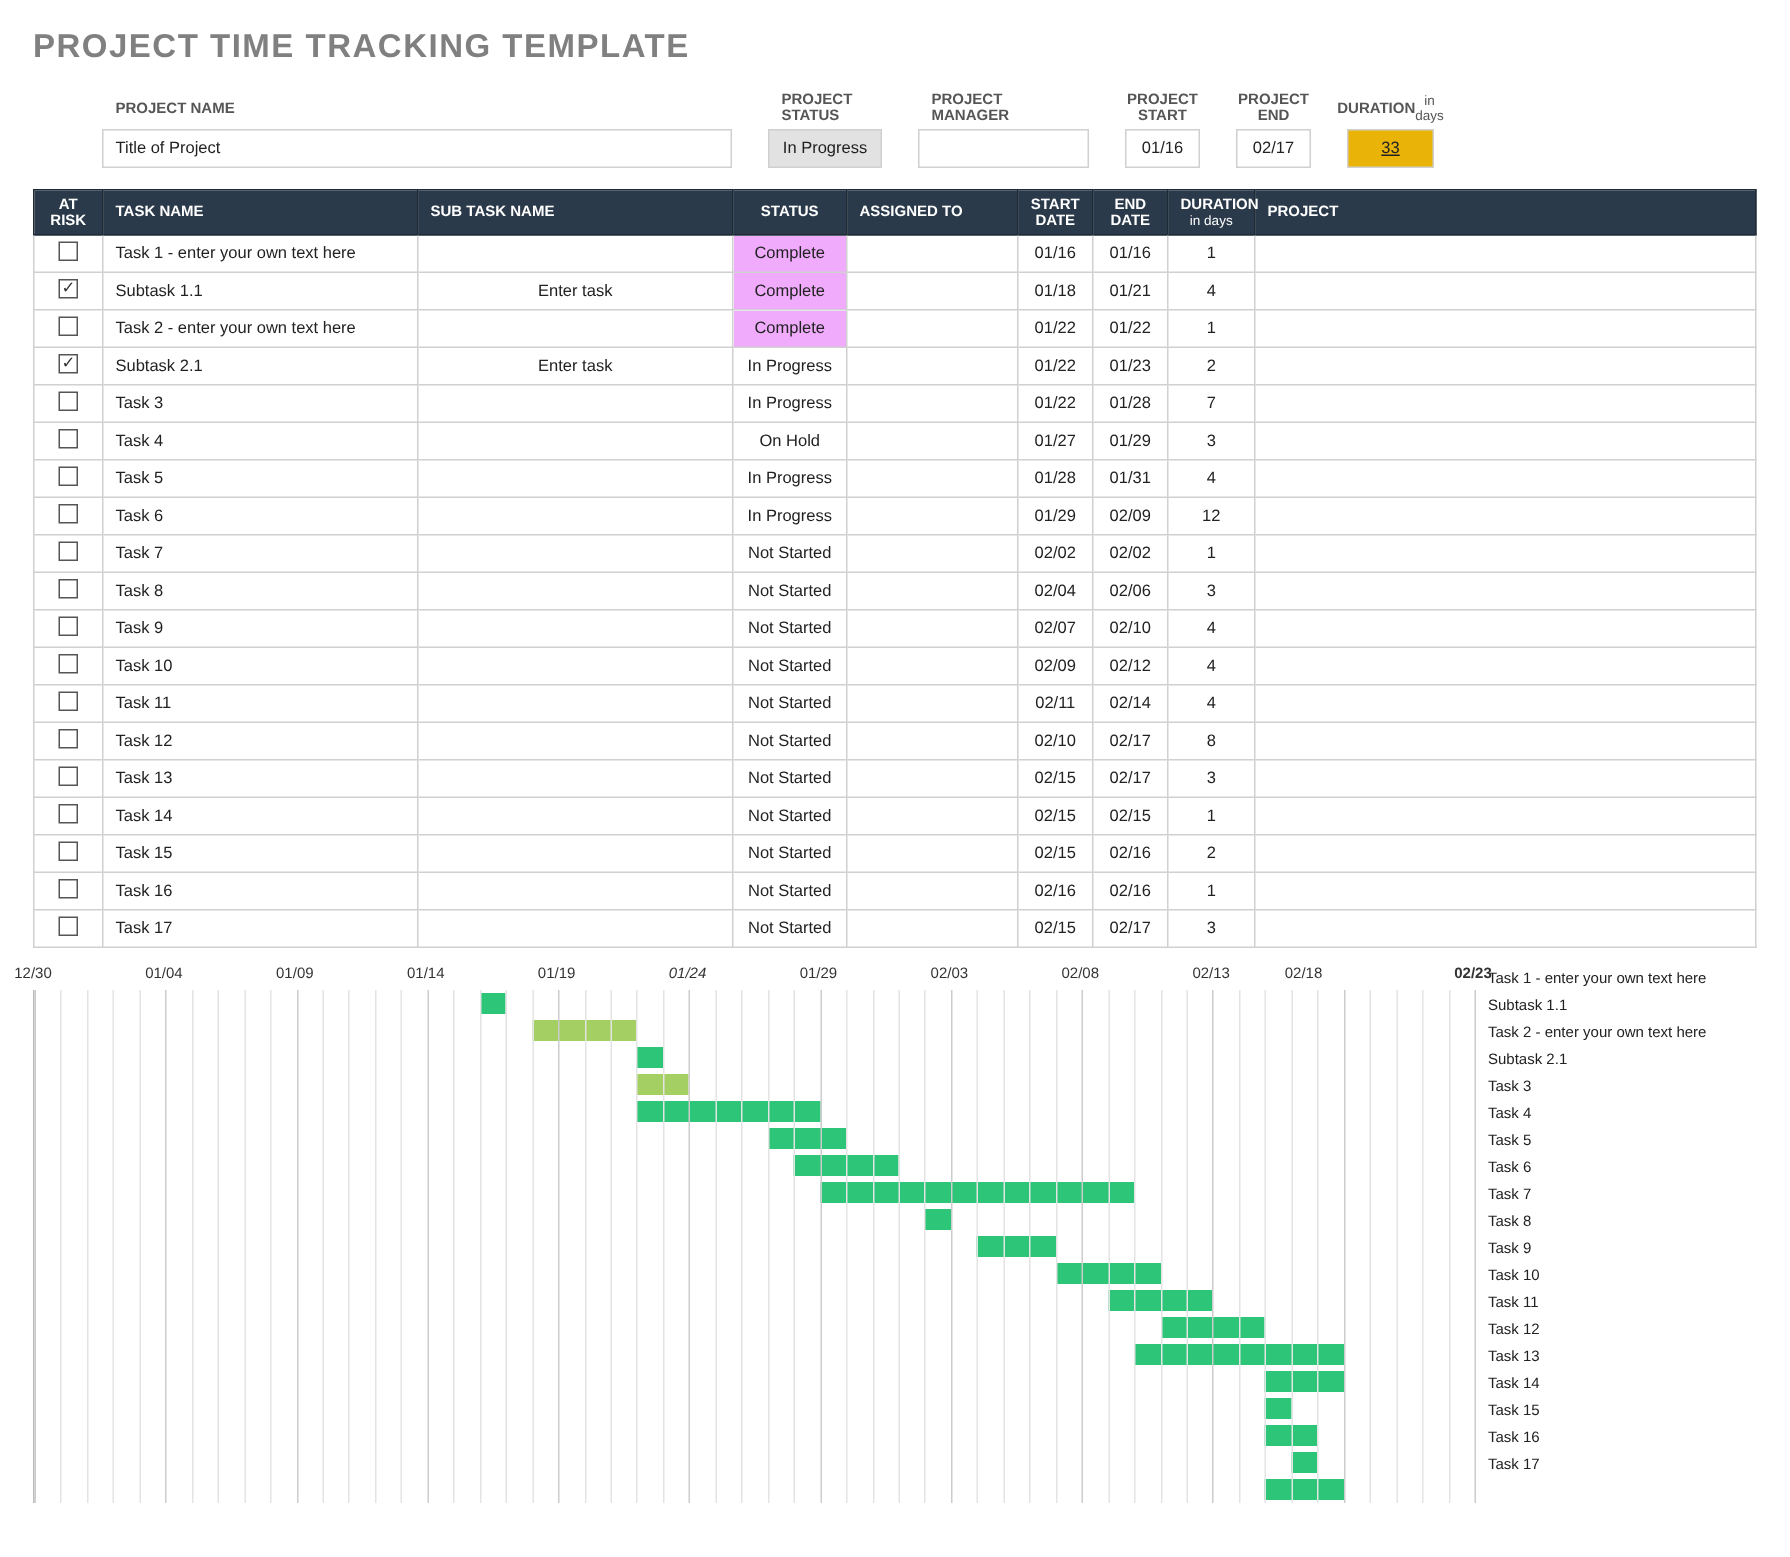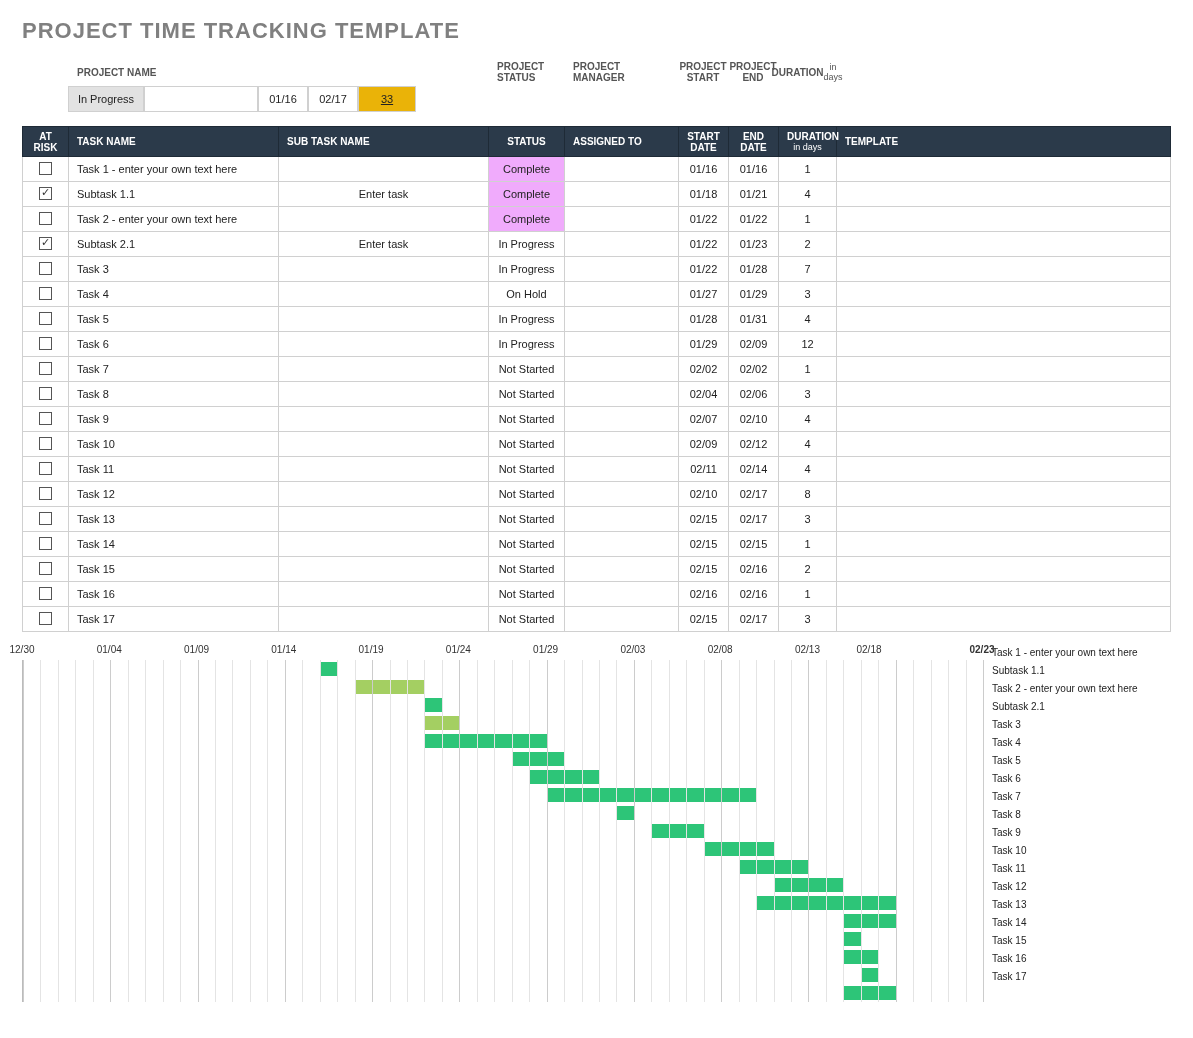--- a/index.html
+++ b/index.html
@@ -16,21 +16,21 @@
     font-size: 22px;
     letter-spacing: 1px;
     color: #808080;
     font-weight: 700;
     margin: 0 0 14px 0;
     font-stretch: condensed;
   }
 
   
   .proj-wrap { margin-left: 46px; }
-  .proj-head, .proj-row { display: flex; }
+  .proj-head, .proj-row { display: flex; gap: 24px; }
   .cell {
     display: flex;
     align-items: center;
     padding: 0 8px;
     font-size: 11px;
     border: 1px solid transparent;
   }
   .proj-head .cell { height: 28px; font-weight: 700; color: #555; font-size: 10px; }
   .proj-row  .cell { height: 26px; border: 1px solid #d0d0d0; background: #fff; }
   .proj-row  .cell.dur { background: #eab308; justify-content: center; text-decoration: underline; }
@@ -123,20 +123,21 @@
     <div class="cell w-status">PROJECT STATUS</div>
     <div class="cell w-mgr">PROJECT MANAGER</div>
     <div class="cell w-pstart">PROJECT START</div>
     <div class="cell w-pend">PROJECT END</div>
     <div class="cell w-pdur">
       <span>DURATION</span>
         <span class="sub">in days</span>
     </div>
   </div>
   <div class="proj-row">
+    <div class="cell w-name">Title of Project</div>
     <div class="cell w-status">In Progress</div>
     <div class="cell w-mgr"></div>
     <div class="cell w-pstart">01/16</div>
     <div class="cell w-pend">02/17</div>
     <div class="cell w-pdur dur">33</div>
   </div>
 </div>
 
 <table class="tasks">
   <colgroup>
@@ -155,21 +156,21 @@
       <th style="text-align:center"><span>AT RISK</span></th>
       <th>TASK NAME</th>
       <th>SUB TASK NAME</th>
       <th style="text-align:center">STATUS</th>
       <th>ASSIGNED TO</th>
       <th style="text-align:center">START DATE</th>
       <th style="text-align:center">END DATE</th>
       <th style="text-align:center">
         <span>DURATION</span><span class="sub">in days</span>
       </th>
-      <th>TEMPLATE</th>
+      <th>PROJECT</th>
     </tr>
   </thead>
   <tbody id="task-body">
       <tr>
         <td class="c-risk"><span class="cb"></span></td>
         <td>Task 1 - enter your own text here</td>
         <td></td>
         <td class="c-status complete">Complete</td>
         <td></td>
         <td class="c-start">01/16</td>
@@ -379,21 +380,21 @@
 </table>
 
 <div class="gantt-wrap">
   <div class="gantt-chart">
     <div class="gantt-dates" id="gantt-dates">
         <span style="left: 0px;">12/30</span>
         <span style="left: 87.2727px;">01/04</span>
         <span style="left: 174.545px;">01/09</span>
         <span style="left: 261.818px;">01/14</span>
         <span style="left: 349.091px;">01/19</span>
-        <span style="left: 436.364px;">01/24</span>
+        <span style="left: 436.364px; font-style: italic;">01/24</span>
         <span style="left: 523.636px;">01/29</span>
         <span style="left: 610.909px;">02/03</span>
         <span style="left: 698.182px;">02/08</span>
         <span style="left: 785.455px;">02/13</span>
         <span style="left: 847px;">02/18</span>
         <span style="left: 960px; font-weight: bold;">02/23</span>
       </div>
     <div class="gantt-grid" id="gantt-grid" style="height: 342px;">
       <div class="gantt-rows" id="gantt-rows">
           <div class="grow">

